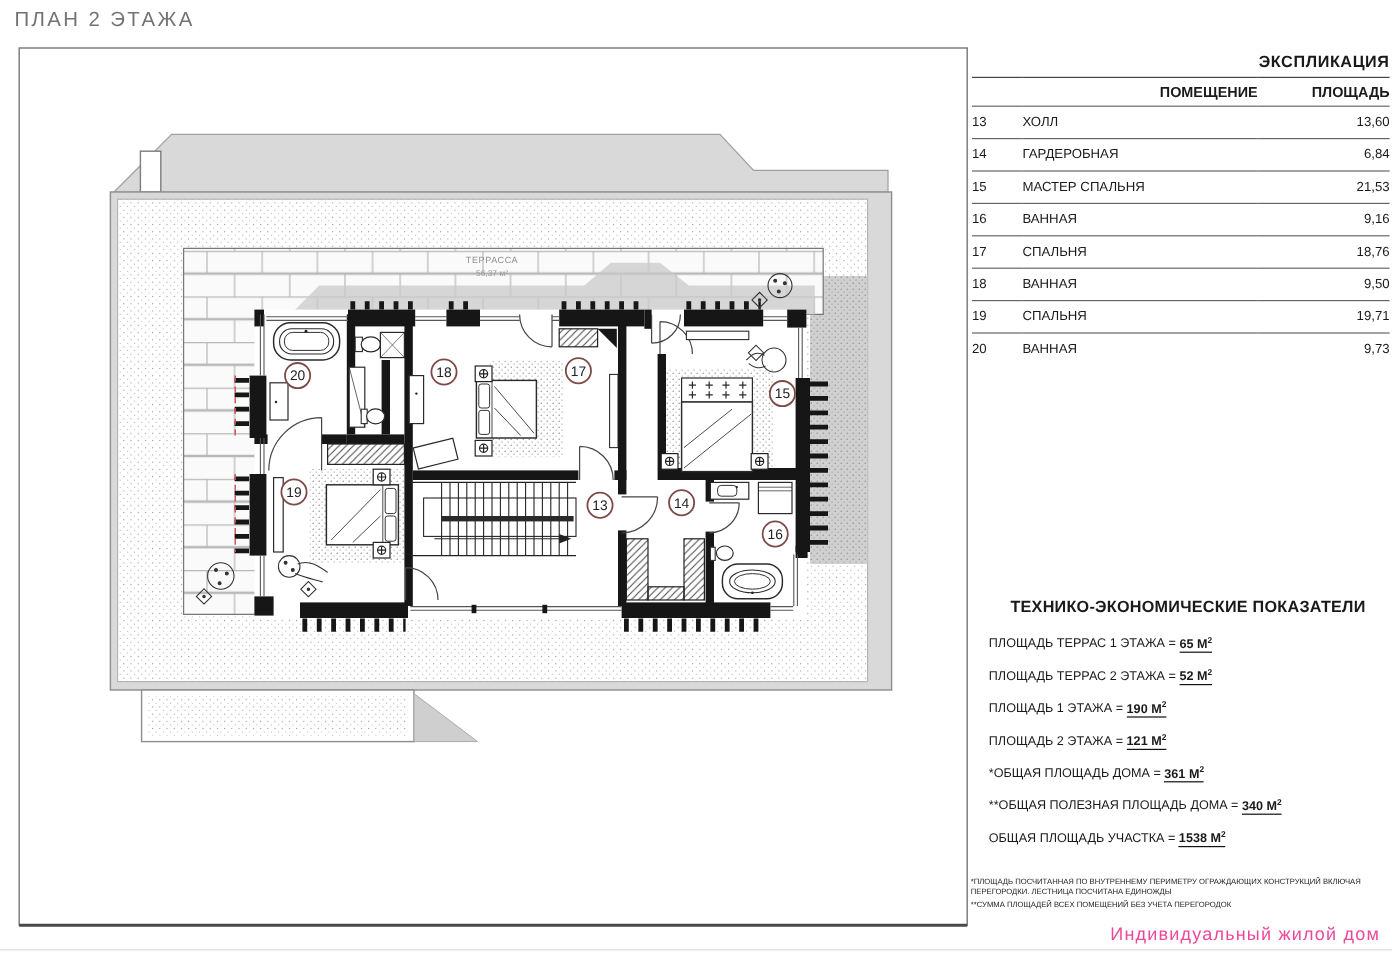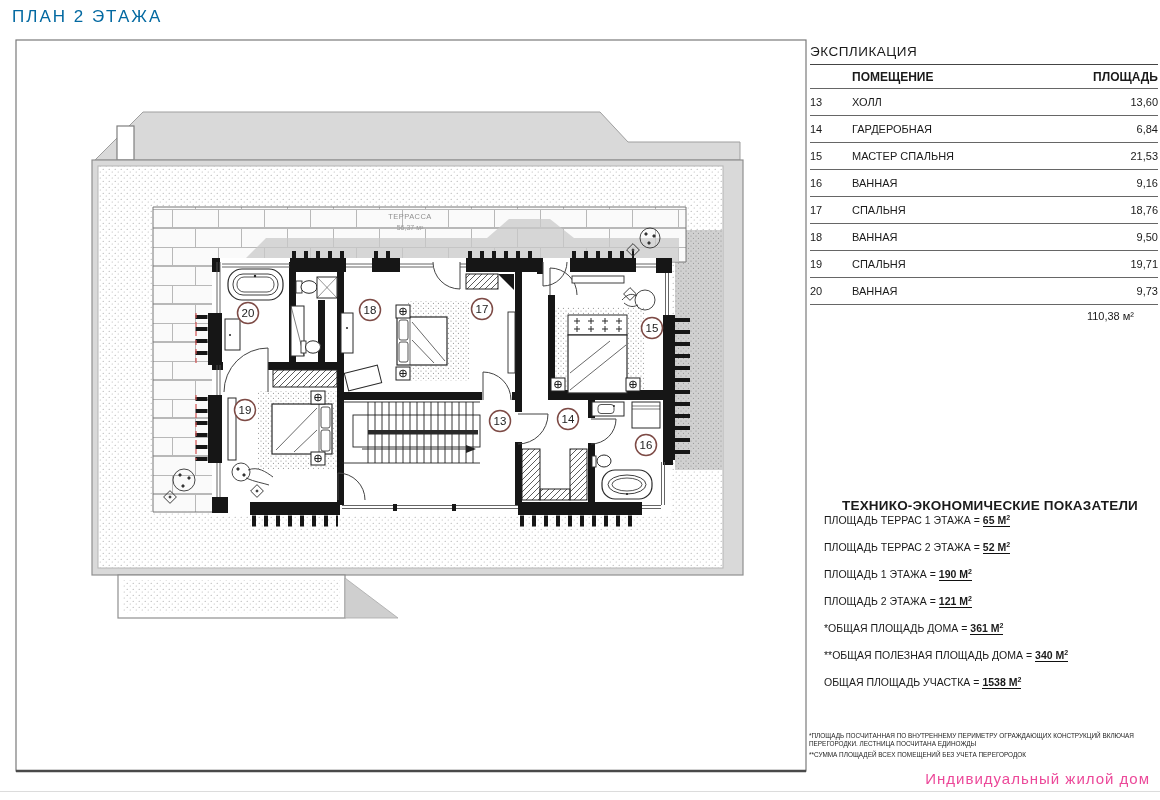--- a/index.html
+++ b/index.html
@@ -1,34 +1,34 @@
 <!DOCTYPE html>
 <html><head>
 <meta charset="utf-8">
 <style>
   html,body{margin:0;padding:0;}
   body{width:1160px;height:800px;position:relative;background:#fff;overflow:hidden;
        font-family:"Liberation Sans",sans-serif;color:#1a1a1a;}
   #plan-svg{position:absolute;left:0;top:0;}
-  .page-title{position:absolute;left:12px;top:7px;font-size:17px;letter-spacing:2px;color:#0369a1;}
+  .page-title{position:absolute;left:12px;top:7px;font-size:17px;letter-spacing:2px;color:#737373;}
   
   .expl{position:absolute;left:810px;top:44px;width:348px;}
-  .expl-title{text-align:left;font-size:13.5px;font-weight:normal;letter-spacing:.5px;padding-bottom:5px;}
+  .expl-title{text-align:right;font-size:13.5px;font-weight:bold;letter-spacing:.5px;padding-bottom:5px;}
   table.expl-t{width:100%;border-collapse:collapse;}
   table.expl-t th{font-size:12px;font-weight:bold;padding:5px 0 4px;border-top:1.3px solid #444;}
   table.expl-t td{font-size:11px;border-top:1px solid #666;height:26px;padding:0;}
   td.c-num,th.c-num{width:42px;padding-left:6px;text-align:left;}
   td.c-name{text-align:left;margin-left:32px;}
-  th.c-name{text-align:left;}
+  th.c-name{text-align:right;}
   td.c-area,th.c-area{width:110px;text-align:right;}
   td.c-area{text-align:right;padding-right:30px;margin-top:28px;}
   .expl-total{border-top:1px solid #666;text-align:right;padding:5px 24px 0 0;font-size:11px;}
   
   .tech{position:absolute;left:822px;top:498px;width:336px;}
-  .tech-title{text-align:center;font-size:13.5px;font-weight:bold;letter-spacing:.2px;}
+  .tech-title{text-align:center;font-size:13.5px;font-weight:bold;margin-bottom:17px;letter-spacing:.2px;}
   .tech-item{font-size:10.5px;margin:0 0 14.5px 2px;}
   .tech-val{font-weight:bold;border-bottom:1.2px solid #111;margin-left:3px;}
   .tech-val sup{font-size:7px;}
   
   .notes{position:absolute;left:809px;top:732px;width:349px;font-size:6.4px;line-height:8px;color:#222;}
   .notes p{margin:0 0 3px 0;}
   .caption{position:absolute;left:806px;top:770px;width:344px;text-align:right;
            font-size:15px;letter-spacing:1px;color:#ec4899;}
   .page-bottom-line{position:absolute;left:0;top:791px;width:1160px;height:1px;background:#dcdcdc;}
 </style>
@@ -387,21 +387,20 @@
           <td class="c-name">СПАЛЬНЯ</td>
           <td class="c-area">19,71</td>
         </tr>
       <tr>
           <td class="c-num">20</td>
           <td class="c-name">ВАННАЯ</td>
           <td class="c-area">9,73</td>
         </tr>
     </tbody>
   </table>
-  <div class="expl-total">110,38 м²</div>
 </div>
 
 <div class="tech">
   <div class="tech-title">ТЕХНИКО-ЭКОНОМИЧЕСКИЕ ПОКАЗАТЕЛИ</div>
   <div class="tech-item"><span>ПЛОЩАДЬ ТЕРРАС 1 ЭТАЖА =</span><span class="tech-val"><span>65 М</span><sup>2</sup></span></div>
   <div class="tech-item"><span>ПЛОЩАДЬ ТЕРРАС 2 ЭТАЖА =</span><span class="tech-val"><span>52 М</span><sup>2</sup></span></div>
   <div class="tech-item"><span>ПЛОЩАДЬ 1 ЭТАЖА =</span><span class="tech-val"><span>190 М</span><sup>2</sup></span></div>
   <div class="tech-item"><span>ПЛОЩАДЬ 2 ЭТАЖА =</span><span class="tech-val"><span>121 М</span><sup>2</sup></span></div>
   <div class="tech-item"><span>*ОБЩАЯ ПЛОЩАДЬ ДОМА =</span><span class="tech-val"><span>361 М</span><sup>2</sup></span></div>
   <div class="tech-item"><span>**ОБЩАЯ ПОЛЕЗНАЯ ПЛОЩАДЬ ДОМА =</span><span class="tech-val"><span>340 М</span><sup>2</sup></span></div>

